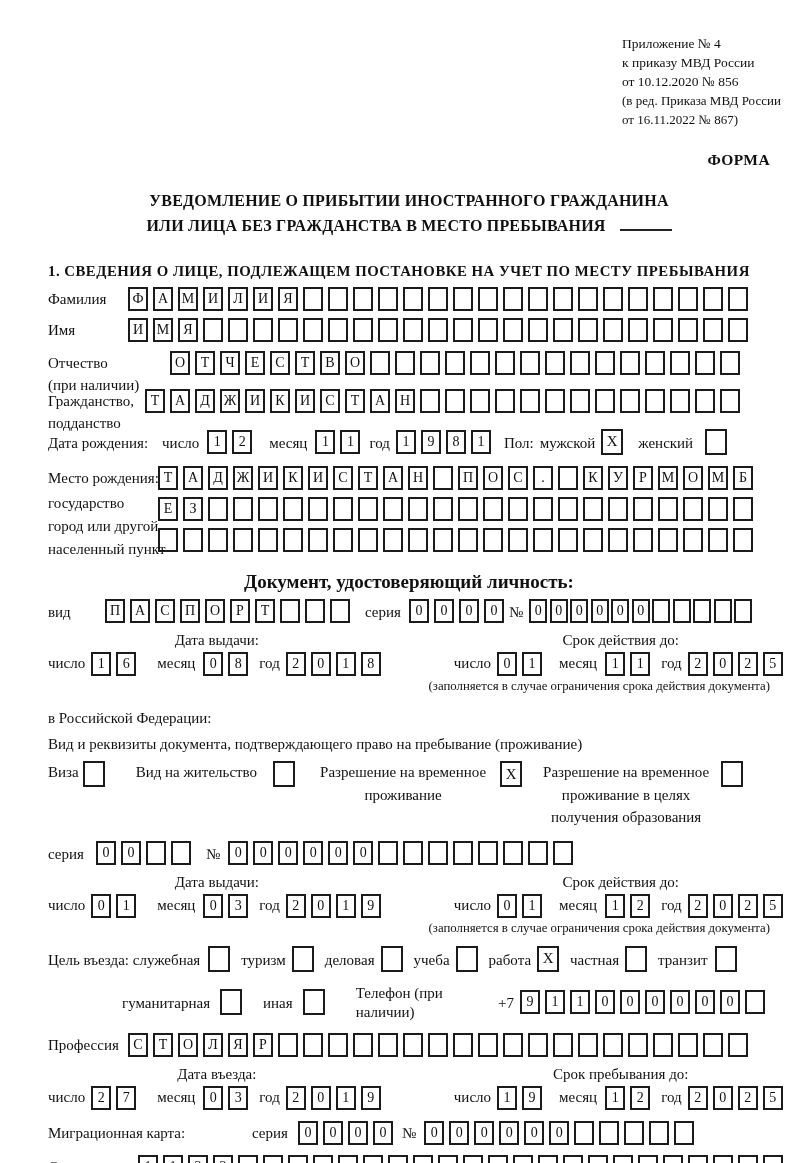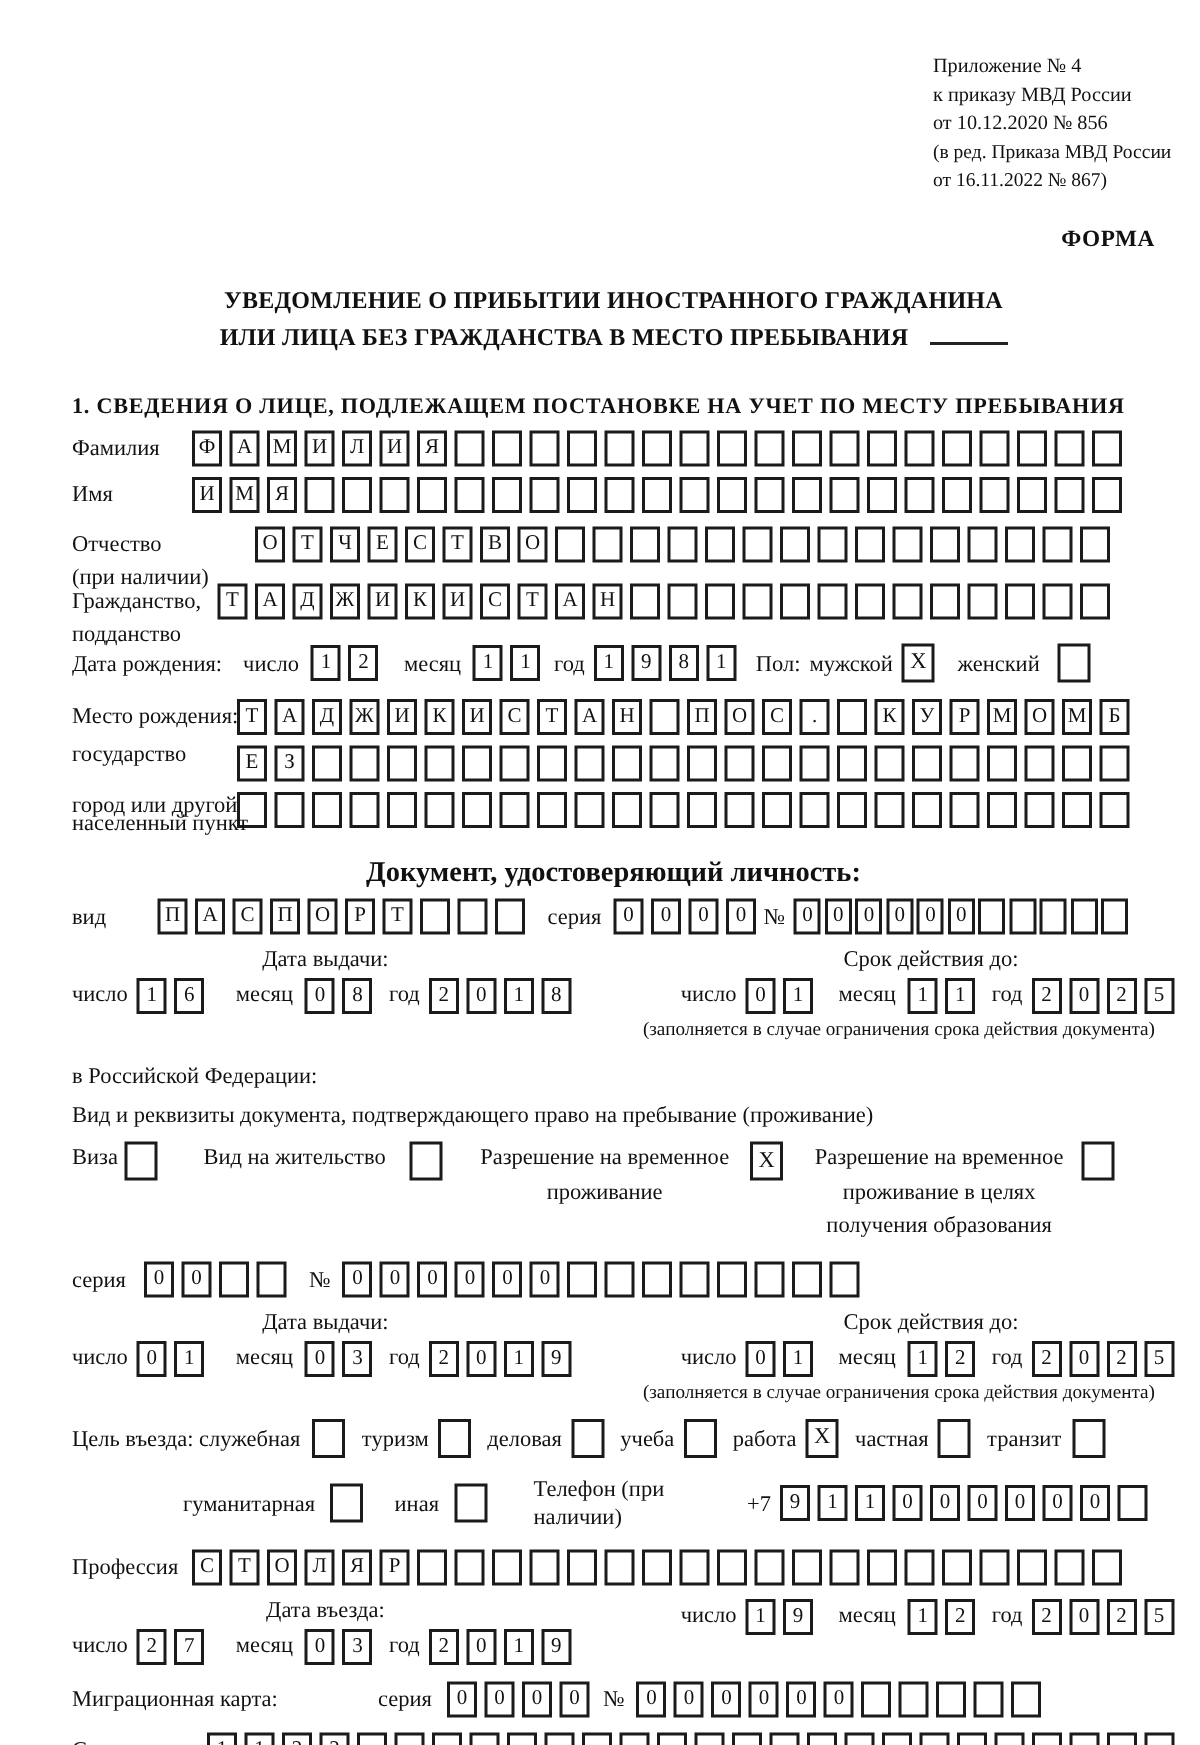--- a/index.html
+++ b/index.html
@@ -231,21 +231,21 @@
     <span class="pt3 ml10">женский</span>
     <div class="cells cb ml12">
         <span class="cell"></span>
       </div>
   </div>
 
   <div class="frow" style="margin-top:11px;min-height:95px">
     <div class="flabel lw110 abs-lines">
       <span style="top:3px">Место рождения:</span>
       <span style="top:28px">государство</span>
-      <span style="top:62px">город или другой</span>
+      <span style="top:51px">город или другой</span>
       <span style="top:74px">населенный пункт</span>
     </div>
     <div class="stack">
       <div class="cells">
           <span class="cell">Т</span>
           <span class="cell">А</span>
           <span class="cell">Д</span>
           <span class="cell">Ж</span>
           <span class="cell">И</span>
           <span class="cell">К</span>
@@ -628,20 +628,21 @@
         <span class="ml6 mr6">год</span>
         <div class="cells">
             <span class="cell">2</span>
             <span class="cell">0</span>
             <span class="cell">1</span>
             <span class="cell">9</span>
           </div>
       </div>
     </div>
     <div class="dg2">
+      <div class="dg-head">Срок пребывания до:</div>
       <div class="dg-row">
         <span class="mr6">число</span>
         <div class="cells">
             <span class="cell">1</span>
             <span class="cell">9</span>
           </div>
         <span class="ml12 mr8">месяц</span>
         <div class="cells">
             <span class="cell">1</span>
             <span class="cell">2</span>

